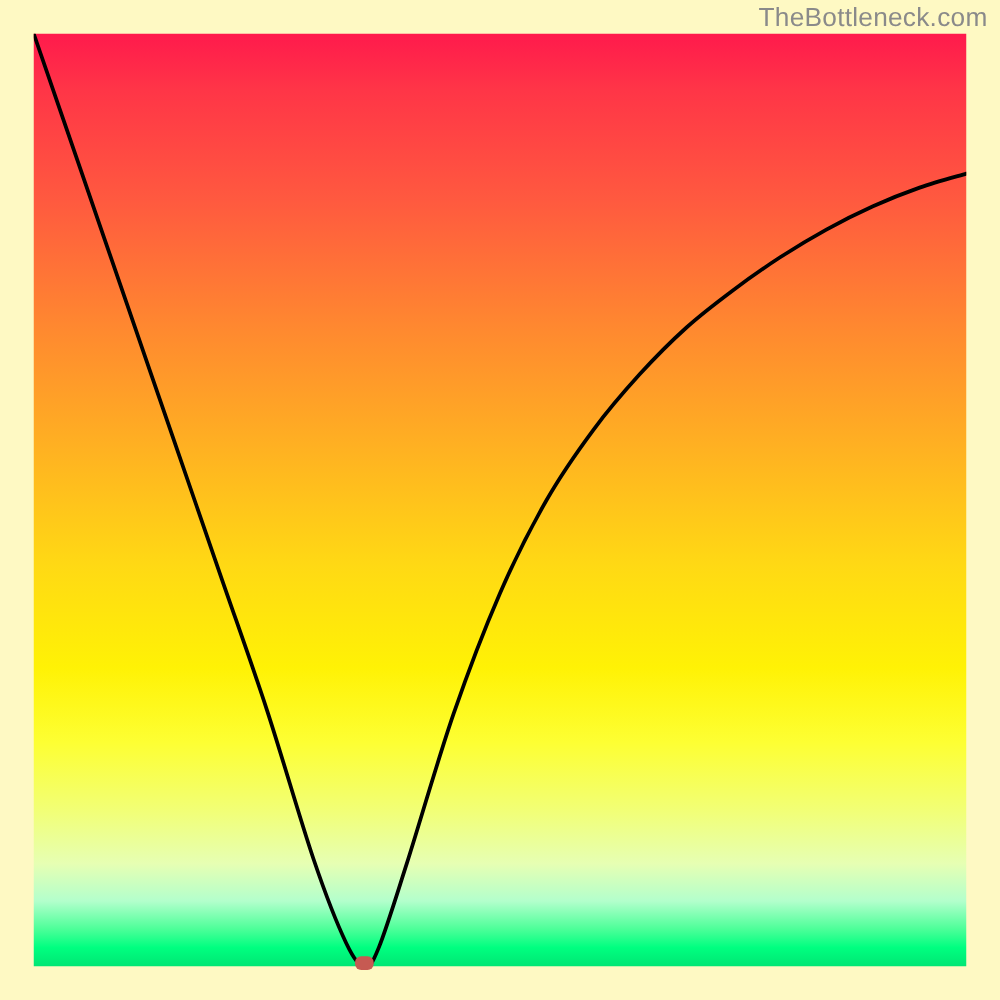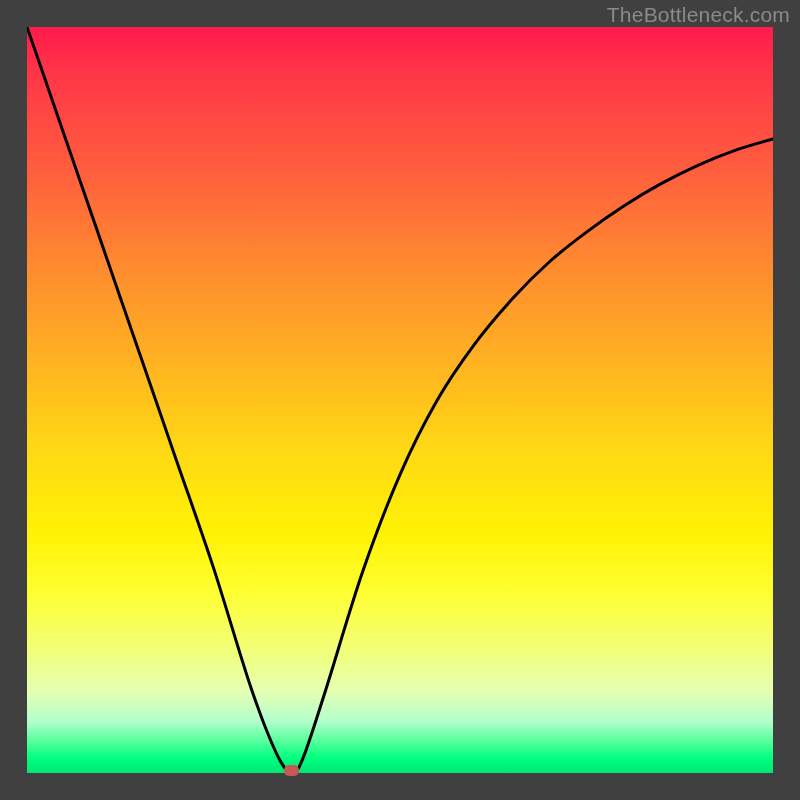--- a/index.html
+++ b/index.html
@@ -9,21 +9,21 @@
     height: 800px;
     background: #000;
     overflow: hidden;
   }
   .frame {
     position: absolute;
     left: 0;
     top: 0;
     width: 800px;
     height: 800px;
-    background: #404040;
+    background: #fef9c3;
   }
   .plot-area {
     position: absolute;
     left: 27px;
     top: 27px;
     width: 746px;
     height: 746px;
     background: linear-gradient(to bottom,
       #ff1a4c 0%,
       #ff3547 6%,

